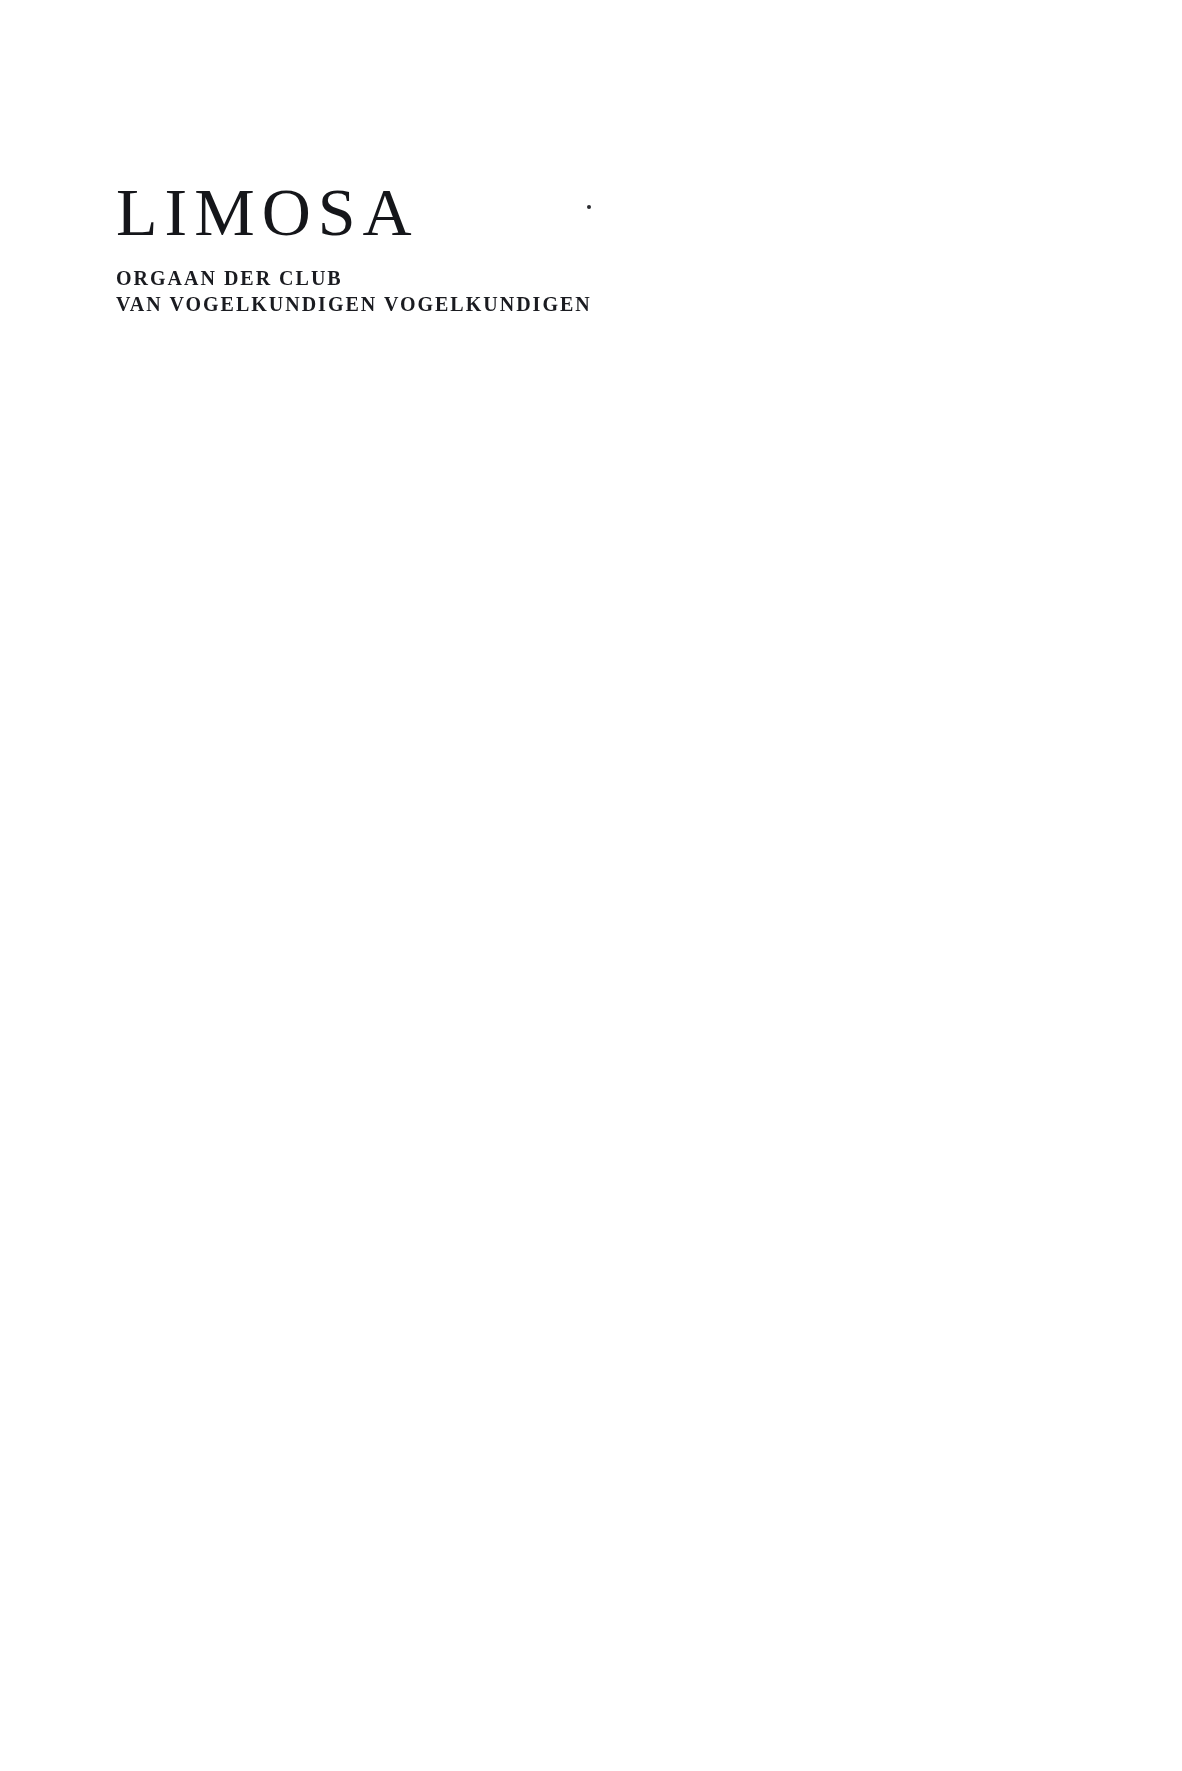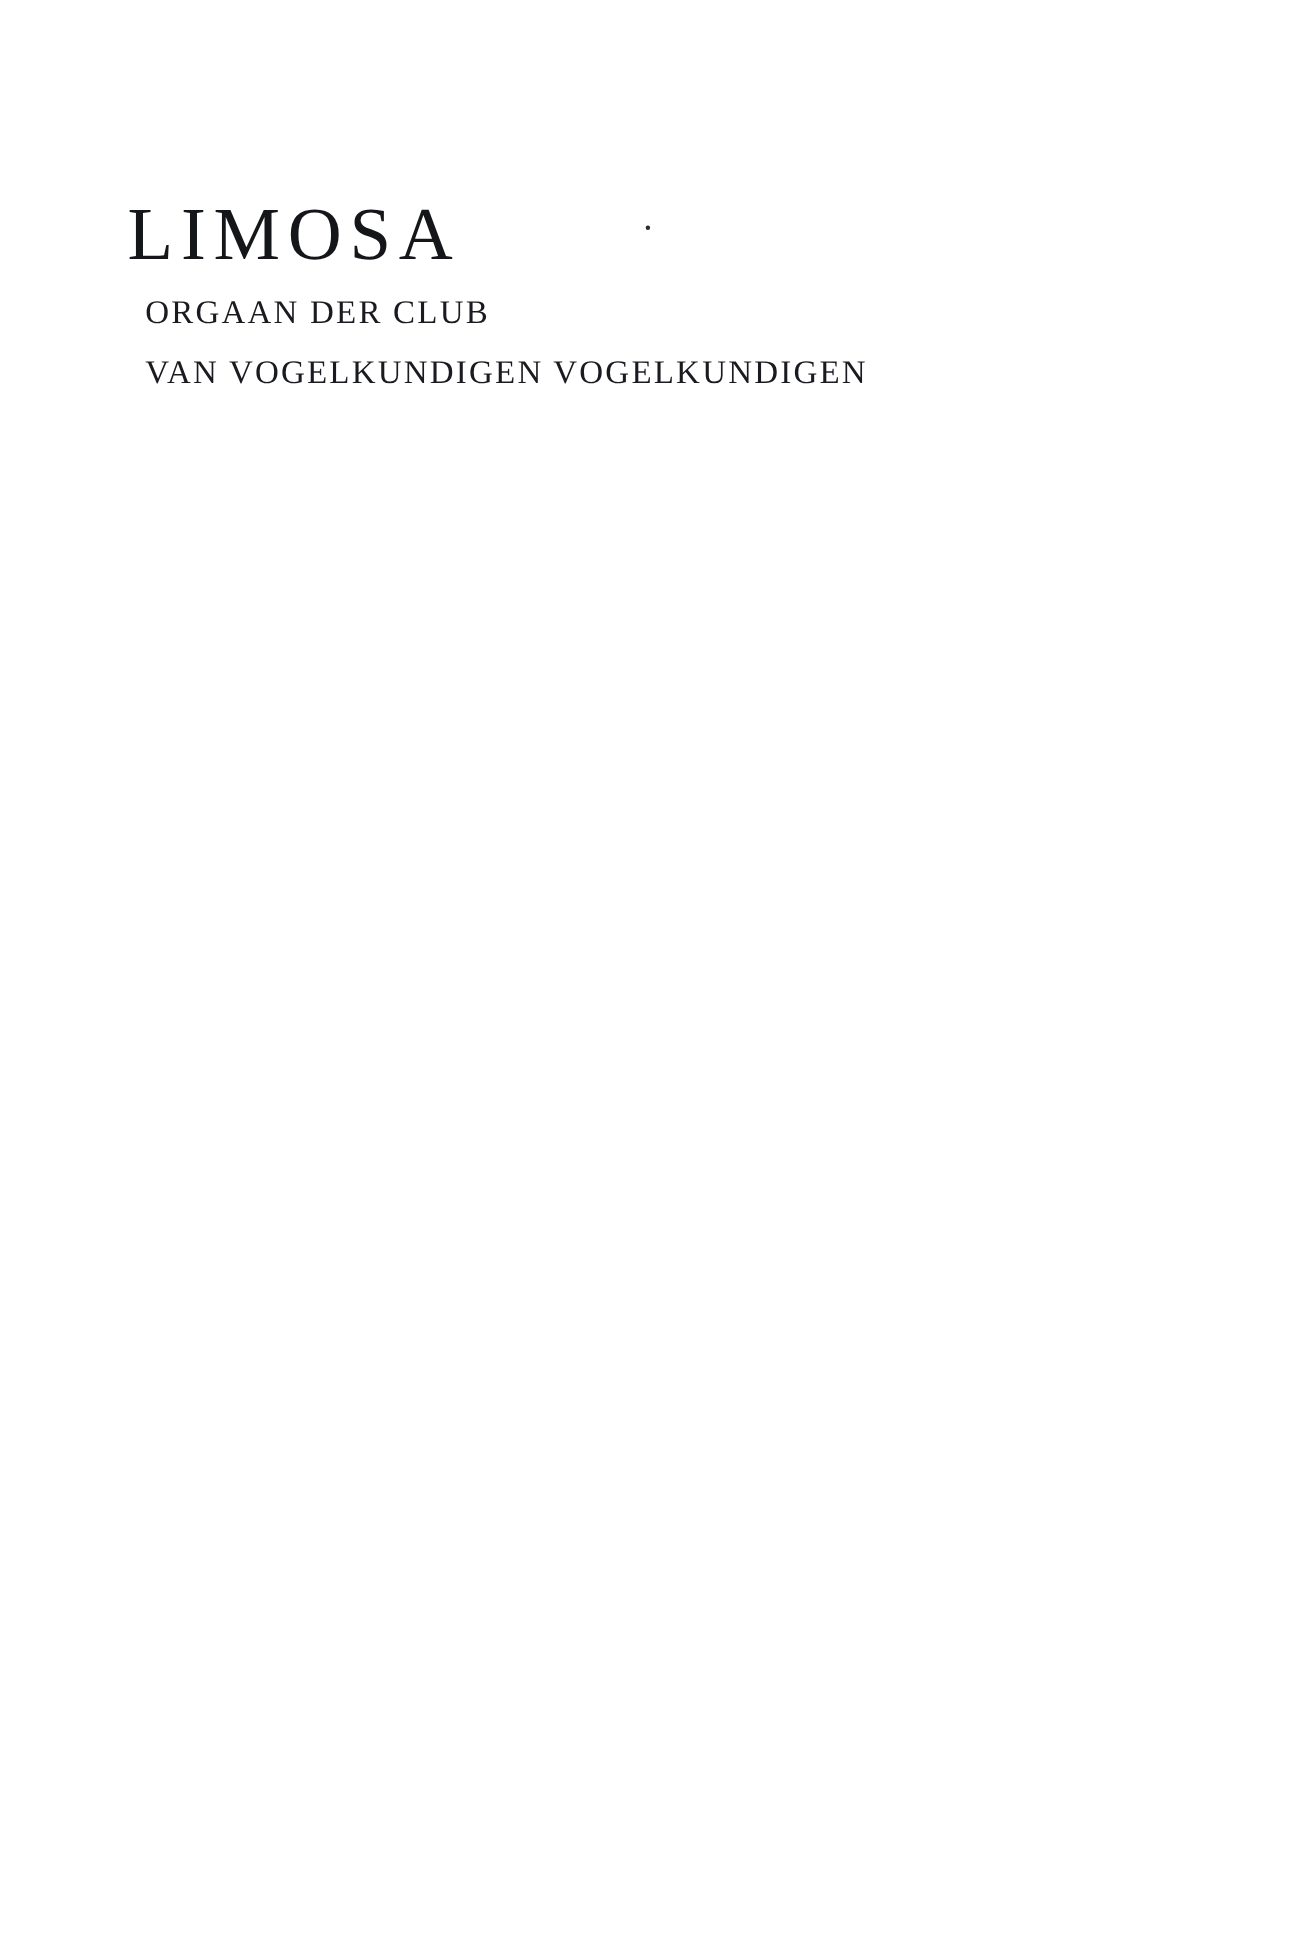--- a/index.html
+++ b/index.html
@@ -38,26 +38,26 @@
     width: 4px;
     height: 4px;
     background: #2a2b30;
     border-radius: 50%;
   }
   .subtitle-block {
     margin-top: 20px;
   }
   .subtitle-line {
     font-family: "Liberation Serif", serif;
-    font-size: 30px;
+    font-size: 20px;
     line-height: 1.28;
     letter-spacing: 2.0px;
     color: #1a1b20;
-    font-weight: 400;
-    margin: 16px;
+    font-weight: 700;
+    margin: 0;
     white-space: nowrap;
   }
 </style>
 </head>
 <body>
 
 <div class="page">
 
   <div class="masthead">
     <h1 class="journal-title">LIMOSA</h1>

